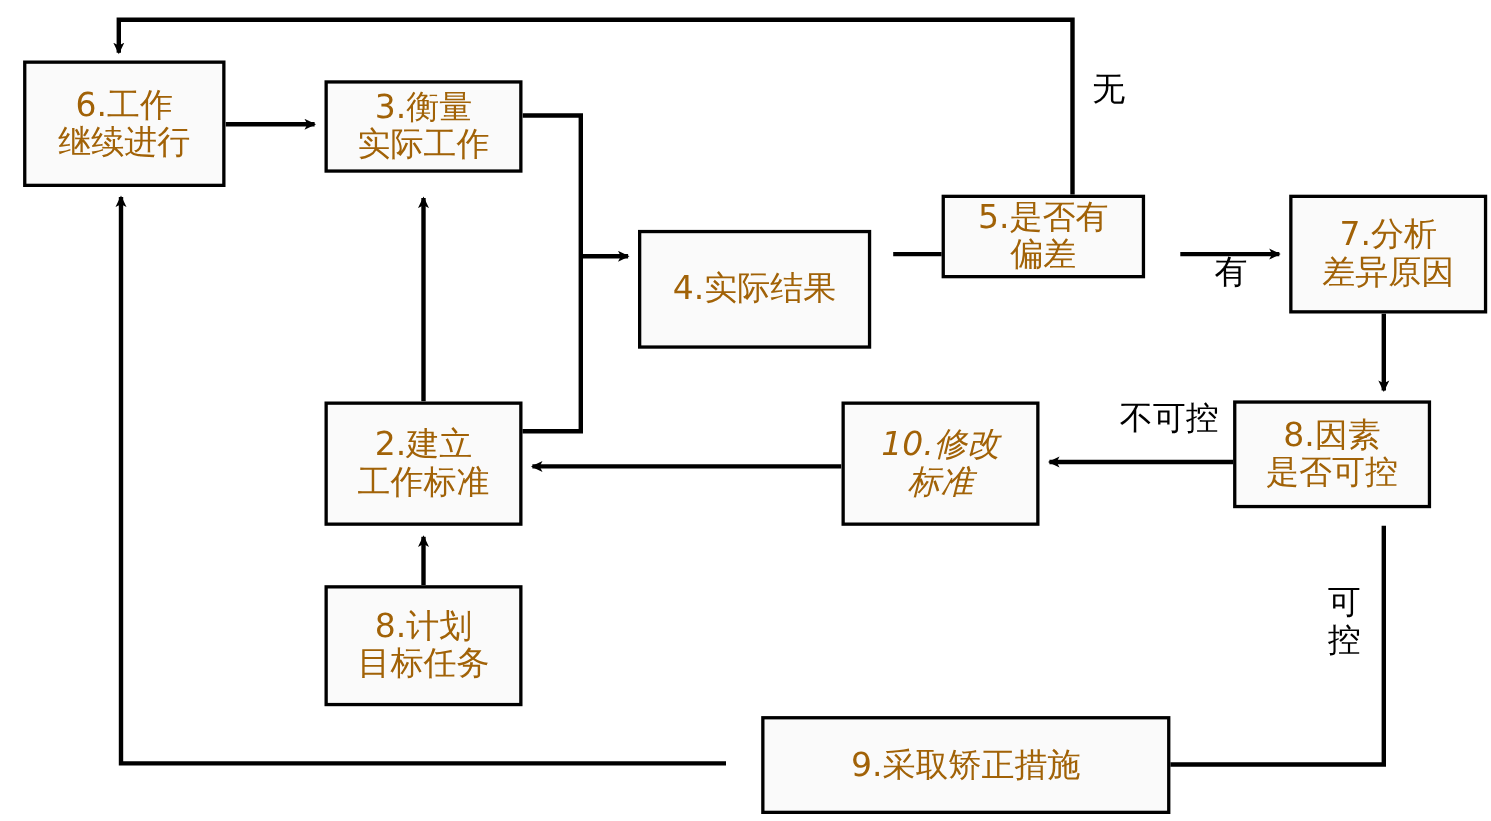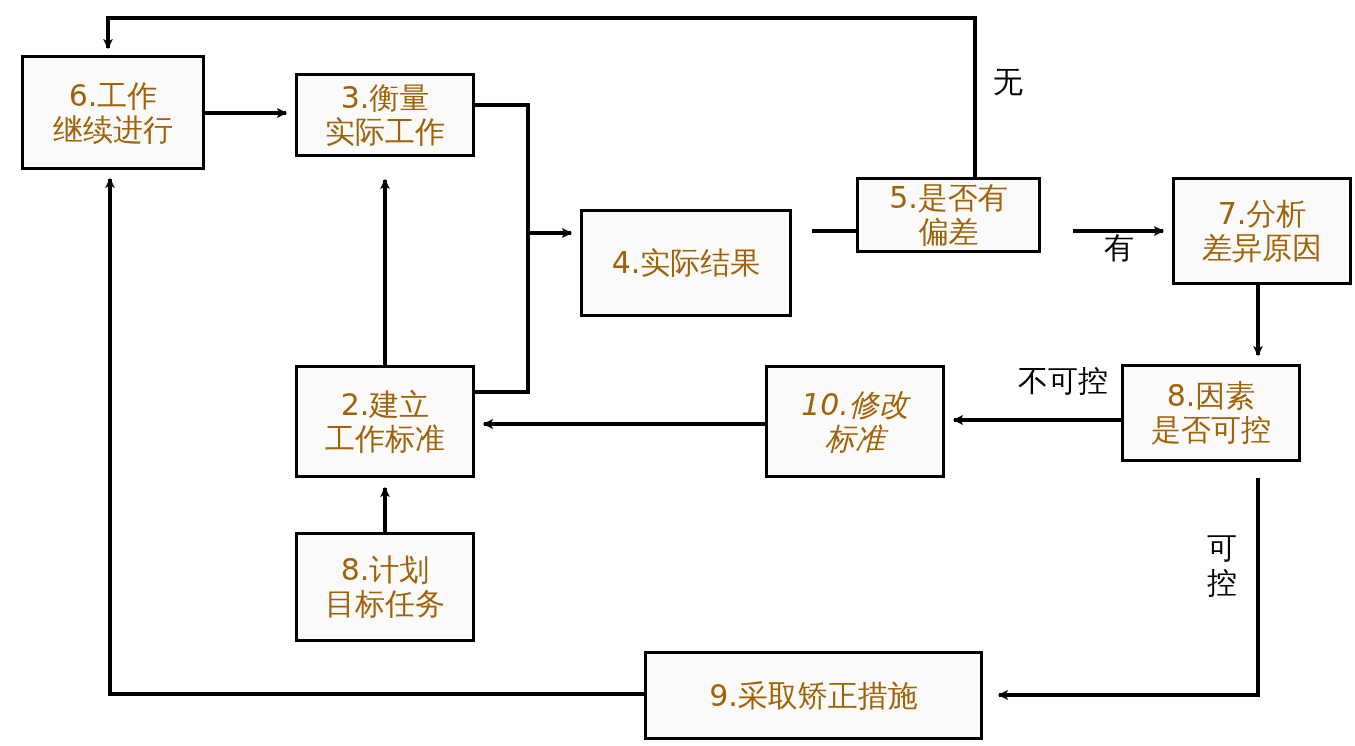--- a/index.html
+++ b/index.html
@@ -116,21 +116,21 @@
   <div class="node" style="left:295px;top:365px;width:180px;height:113px;">
     <span class="ln">2.建立</span>
     <span class="ln">工作标准</span>
   </div>
 
   <div class="node" style="left:295px;top:532px;width:180px;height:110px;">
     <span class="ln">8.计划</span>
     <span class="ln">目标任务</span>
   </div>
 
-  <div class="node" style="left:644px;top:651px;width:339px;height:89px;">
+  <div class="node" style="left:692px;top:651px;width:372px;height:89px;">
     <span class="ln">9.采取矫正措施</span>
   </div>
 
   <span class="edge-label" style="left:993px;top:66px;">无</span>
 
   <span class="edge-label" style="left:1104px;top:232px;">有</span>
 
   <span class="edge-label" style="left:1018px;top:365px;">不可控</span>
 
   <span class="edge-label vert" style="left:1207px;top:530px;">可控</span>

